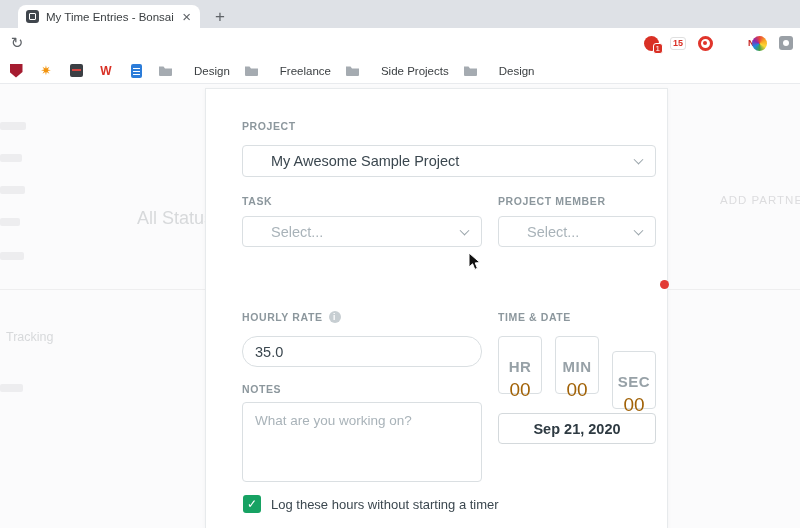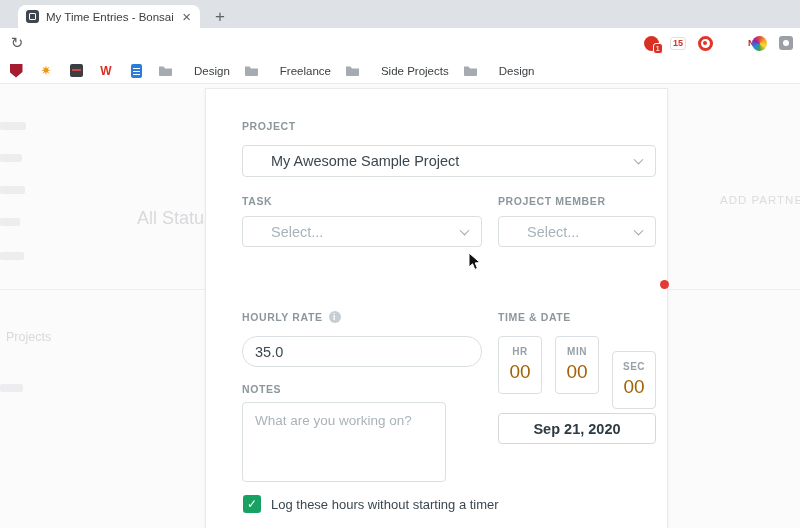--- a/index.html
+++ b/index.html
@@ -74,21 +74,21 @@
     position:absolute; height:32px; border:1px solid #dadfe2; border-radius:4px; background:#fff;
     display:flex; align-items:center; padding:0 28px; font-size:14.5px; color:#3b474f;
   }
   .chev { position:absolute; right:13px; top:50%; width:7px; height:7px; border-right:1.6px solid #98a3a9; border-bottom:1.6px solid #98a3a9; transform:translateY(-70%) rotate(45deg); }
   .is-placeholder { color:#a9b3b9; }
   .inputbox {
     position:absolute; height:32px; border:1px solid #dadfe2; border-radius:4px; background:#fff;
     font-family:inherit; font-size:14.5px; color:#3b474f; padding:0 12px; outline:none;
   }
   .timebox { position:absolute; width:44px; height:58px; border:1px solid #dadfe2; border-radius:4px; background:#fff; text-align:center; }
-  .tb-label { font-size:10px; color:#97a1a7; letter-spacing:.5px; margin-top:9px; font-weight:700; }
+  .tb-label { font-size:15px; color:#97a1a7; letter-spacing:.5px; margin-top:21px; font-weight:700; }
   .tb-value { font-size:19px; color:#a16207; margin-top:4px; font-weight:500; }
   .notesarea {
     position:absolute; border:1px solid #dadfe2; border-radius:4px; resize:none; background:#fff;
     font-family:inherit; font-size:13.5px; color:#3b474f; padding:10px 12px; outline:none;
   }
   .notesarea::placeholder { color:#a9b3b9; }
   .datebox {
     position:absolute; height:31px; border:1px solid #d4d9dc; border-radius:4px; background:#fff;
     display:flex; align-items:center; justify-content:center; font-size:14.5px; font-weight:600; color:#2e3a42;
   }
@@ -175,21 +175,21 @@
           <path d="M1 2.5 h4.5 l1.5 2 H14 V11 a1 1 0 0 1 -1 1 H2 a1 1 0 0 1 -1 -1 Z" fill="#a5abb1"></path>
         </svg>
       <span>Design</span>
     </span>
   </div>
 
   <div class="page">
 
     <span class="ghost" style="left:137px; top:124px; font-size:18px;">All Status</span>
     <span class="ghost" style="left:720px; top:110px; font-size:11.5px; letter-spacing:1px; width:80px; overflow:hidden; white-space:nowrap; color:#dcdcde;">ADD PARTNE</span>
-    <span class="ghost" style="left:6px; top:246px; font-size:12.5px;">Projects</span>
+    <span class="ghost" style="left:6px; top:246px; font-size:12.5px;">Tracking</span>
 
     <span class="ghost-bar" style="left:0; top:38px; width:26px;"></span>
     <span class="ghost-bar" style="left:0; top:70px; width:22px;"></span>
     <span class="ghost-bar" style="left:0; top:102px; width:25px;"></span>
     <span class="ghost-bar" style="left:0; top:134px; width:20px;"></span>
     <span class="ghost-bar" style="left:0; top:168px; width:24px;"></span>
     <span class="ghost-bar" style="left:0; top:300px; width:23px;"></span>
 
     <span class="ghost-line" style="left:0; top:205px; width:205px;"></span>
     <span class="ghost-line" style="left:668px; top:205px; width:132px;"></span>
@@ -230,21 +230,21 @@
       <div class="timebox" style="left:349px; top:247px;">
         <div class="tb-label">MIN</div>
         <div class="tb-value">00</div>
       </div>
       <div class="timebox" style="left:406px; top:262px;">
         <div class="tb-label">SEC</div>
         <div class="tb-value">00</div>
       </div>
 
       <span class="flabel" style="left:36px; top:294px;">NOTES</span>
-      <textarea class="notesarea" style="left: 36px; top: 313px; width: 204px; height: 80px;" placeholder="What are you working on?"></textarea>
+      <textarea class="notesarea" style="left: 36px; top: 313px; width: 240px; height: 80px;" placeholder="What are you working on?"></textarea>
 
       <div class="datebox" style="left:292px; top:324px; width:158px;text-align:center;">Sep 21, 2020</div>
 
       <div class="checkrow">
         <span class="checkbox">✓</span>
         <span class="checklabel">Log these hours without starting a timer</span>
       </div>
 
     </div>
 

